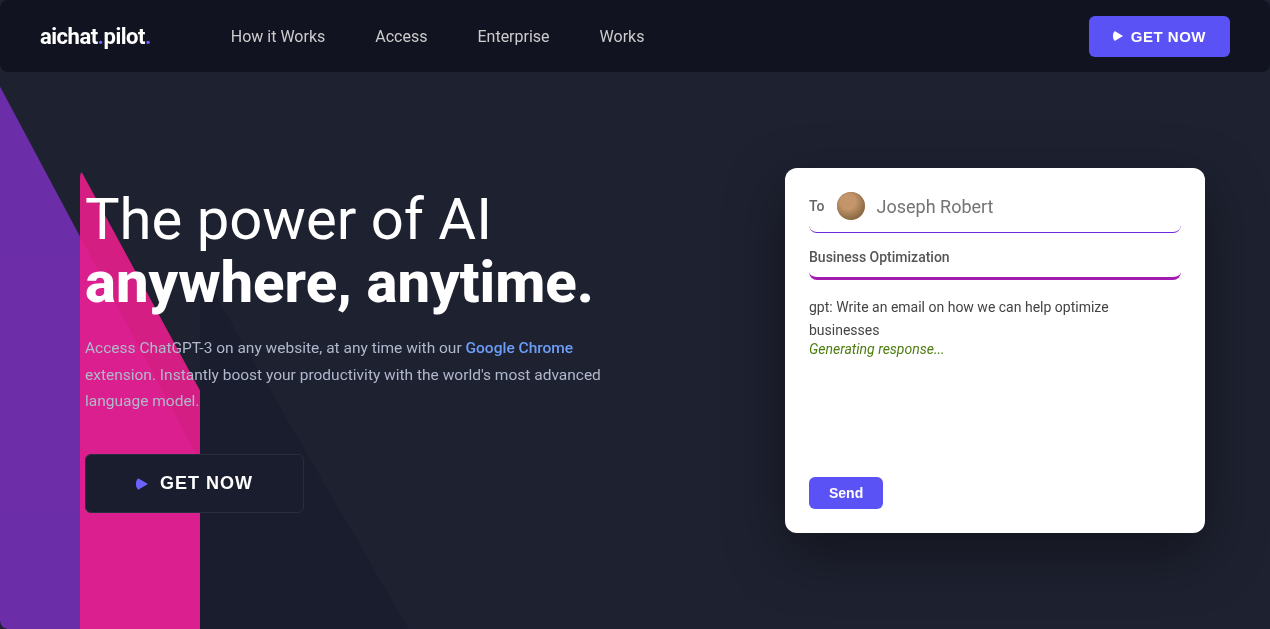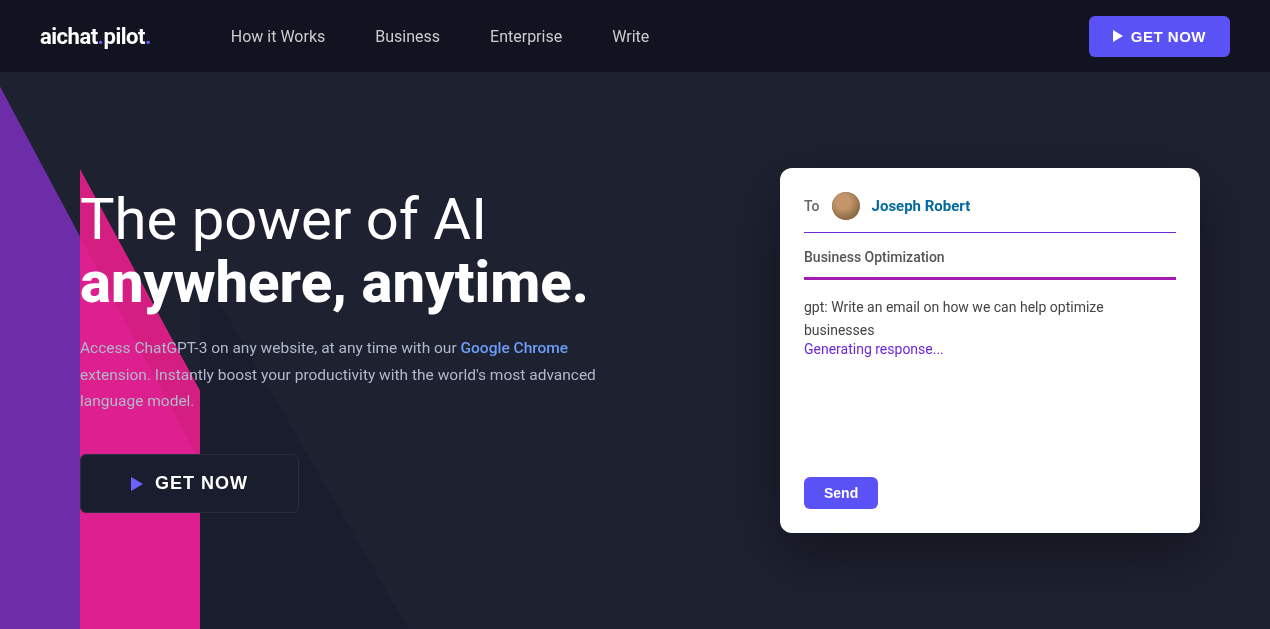--- a/index.html
+++ b/index.html
@@ -1,15 +1,15 @@
 <!DOCTYPE html>
 <html><head>
   <meta charset="utf-8">
   <style>
-    * { margin: 0; padding: 0; box-sizing: border-box; }
+    * { margin: 0; padding: 0; box-sizing: border-box; border-radius: 8px; }
 
     body {
       font-family: -apple-system, BlinkMacSystemFont, 'Segoe UI', Roboto, sans-serif;
       background-color: #1e2130;
       color: #fff;
       width: 1270px;
       height: 629px;
       overflow: hidden;
     }
 
@@ -80,20 +80,21 @@
     }
 
     
     .main {
       display: flex;
       align-items: center;
       height: calc(629px - 72px);
       padding: 0 60px 0 80px;
       position: relative;
       overflow: hidden;
+      justify-content: center;
     }
 
     .triangle-purple {
       position: absolute;
       bottom: -20px;
       left: -20px;
       width: 0;
       height: 0;
       border-left: 320px solid #7b2fbe;
       border-top: 600px solid transparent;
@@ -234,43 +235,44 @@
     }
 
     .avatar-img {
       width: 100%;
       height: 100%;
       background: radial-gradient(circle at 40% 35%, #c4956a 30%, #8b6b45 70%);
       border-radius: 50%;
     }
 
     .contact-name {
-      font-size: 15px;
-      font-weight: 700;
-      color: #0369a1;
+      font-size: 18px;
+      font-weight: 400;
+      color: #737373;
     }
 
     .email-subject {
       font-size: 14px;
       color: #555;
       margin-bottom: 16px;
       padding-bottom: 12px;
       border-bottom: 3px solid #a21caf;
       font-weight: 500;
     }
 
     .email-prompt {
       font-size: 14px;
       color: #444;
       line-height: 1.6;
     }
 
     .email-generating {
       font-size: 14px;
-      color: #6d28d9;
+      color: #4d7c0f;
+      font-style: italic;
       margin-bottom: 120px;
     }
 
     .send-btn {
       background: #5b52f5;
       color: #fff;
       border: none;
       padding: 8px 20px;
       border-radius: 6px;
       font-size: 14px;
@@ -283,23 +285,23 @@
 
 <nav>
   <div class="nav-logo">
     <span class="logo-text">
       aichat<span class="logo-dot">.</span>pilot<span class="logo-dot">.</span>
     </span>
   </div>
 
   <div class="nav-links">
     <a class="nav-link">How it Works</a>
-    <a class="nav-link">Business</a>
+    <a class="nav-link">Access</a>
     <a class="nav-link">Enterprise</a>
-    <a class="nav-link">Write</a>
+    <a class="nav-link">Works</a>
   </div>
 
   <button class="nav-cta">
     <span class="play-icon"></span>
     <span>GET NOW</span>
   </button>
 </nav>
 
 <div class="main">
 

